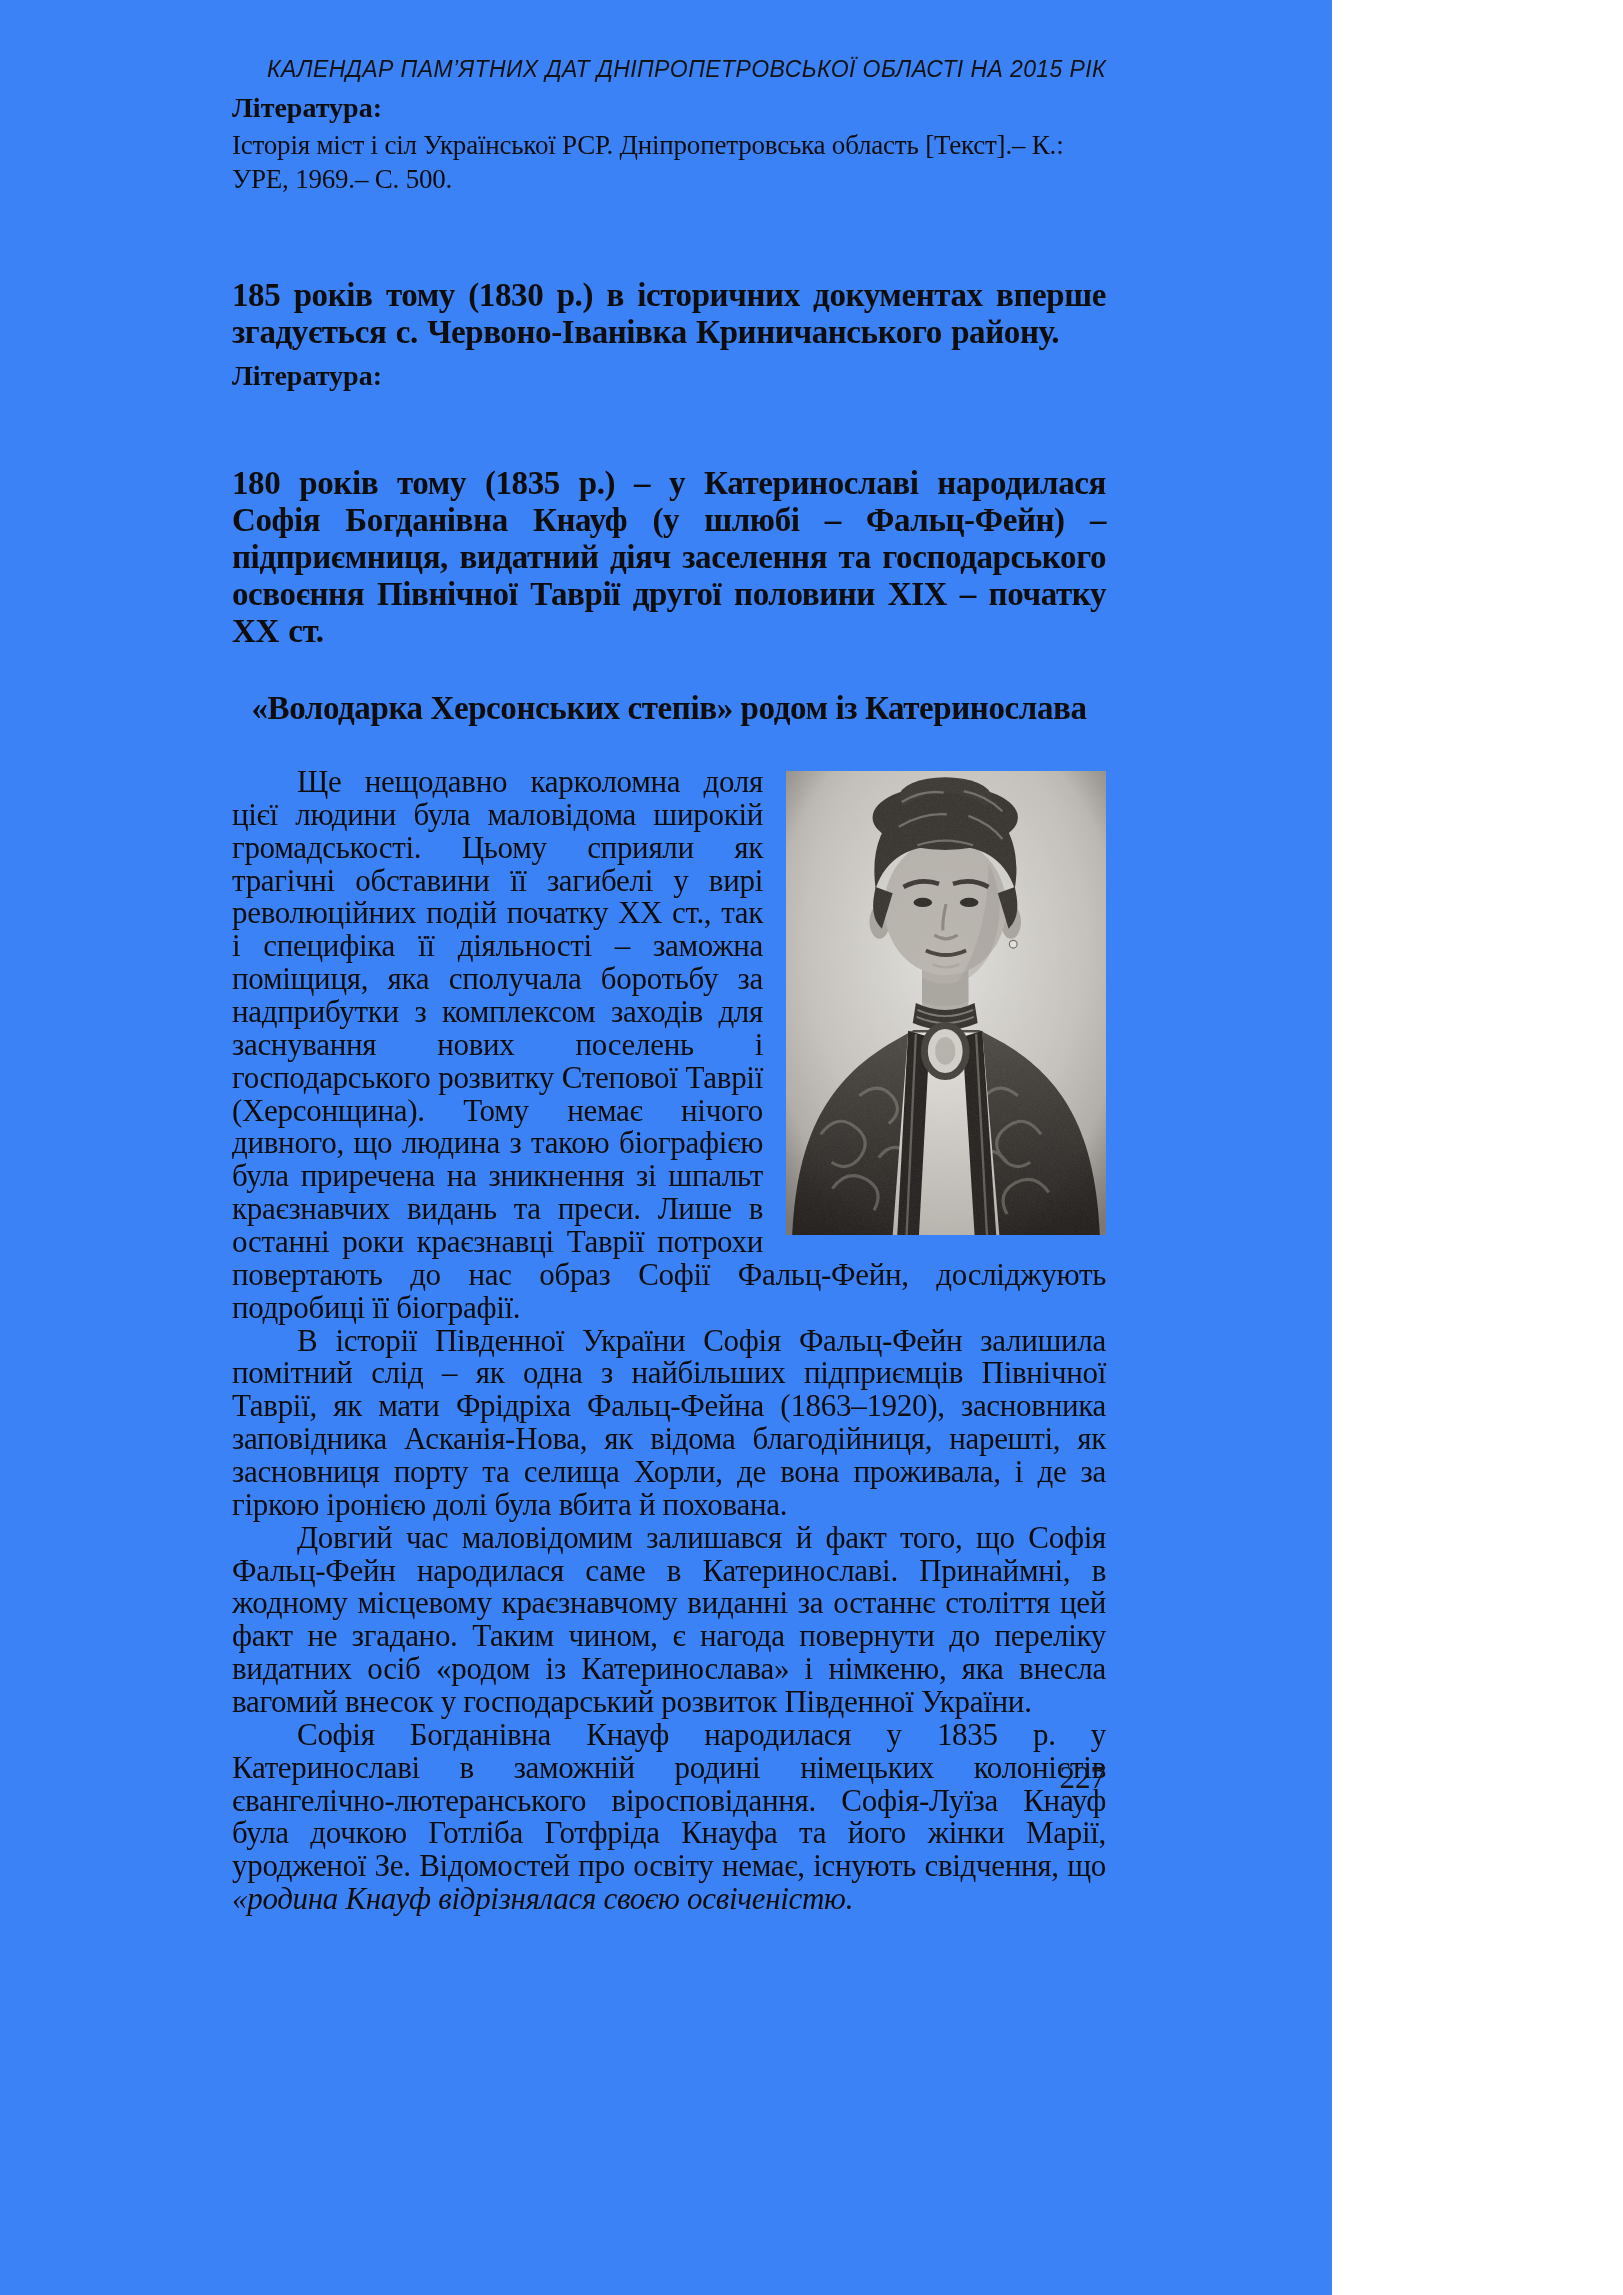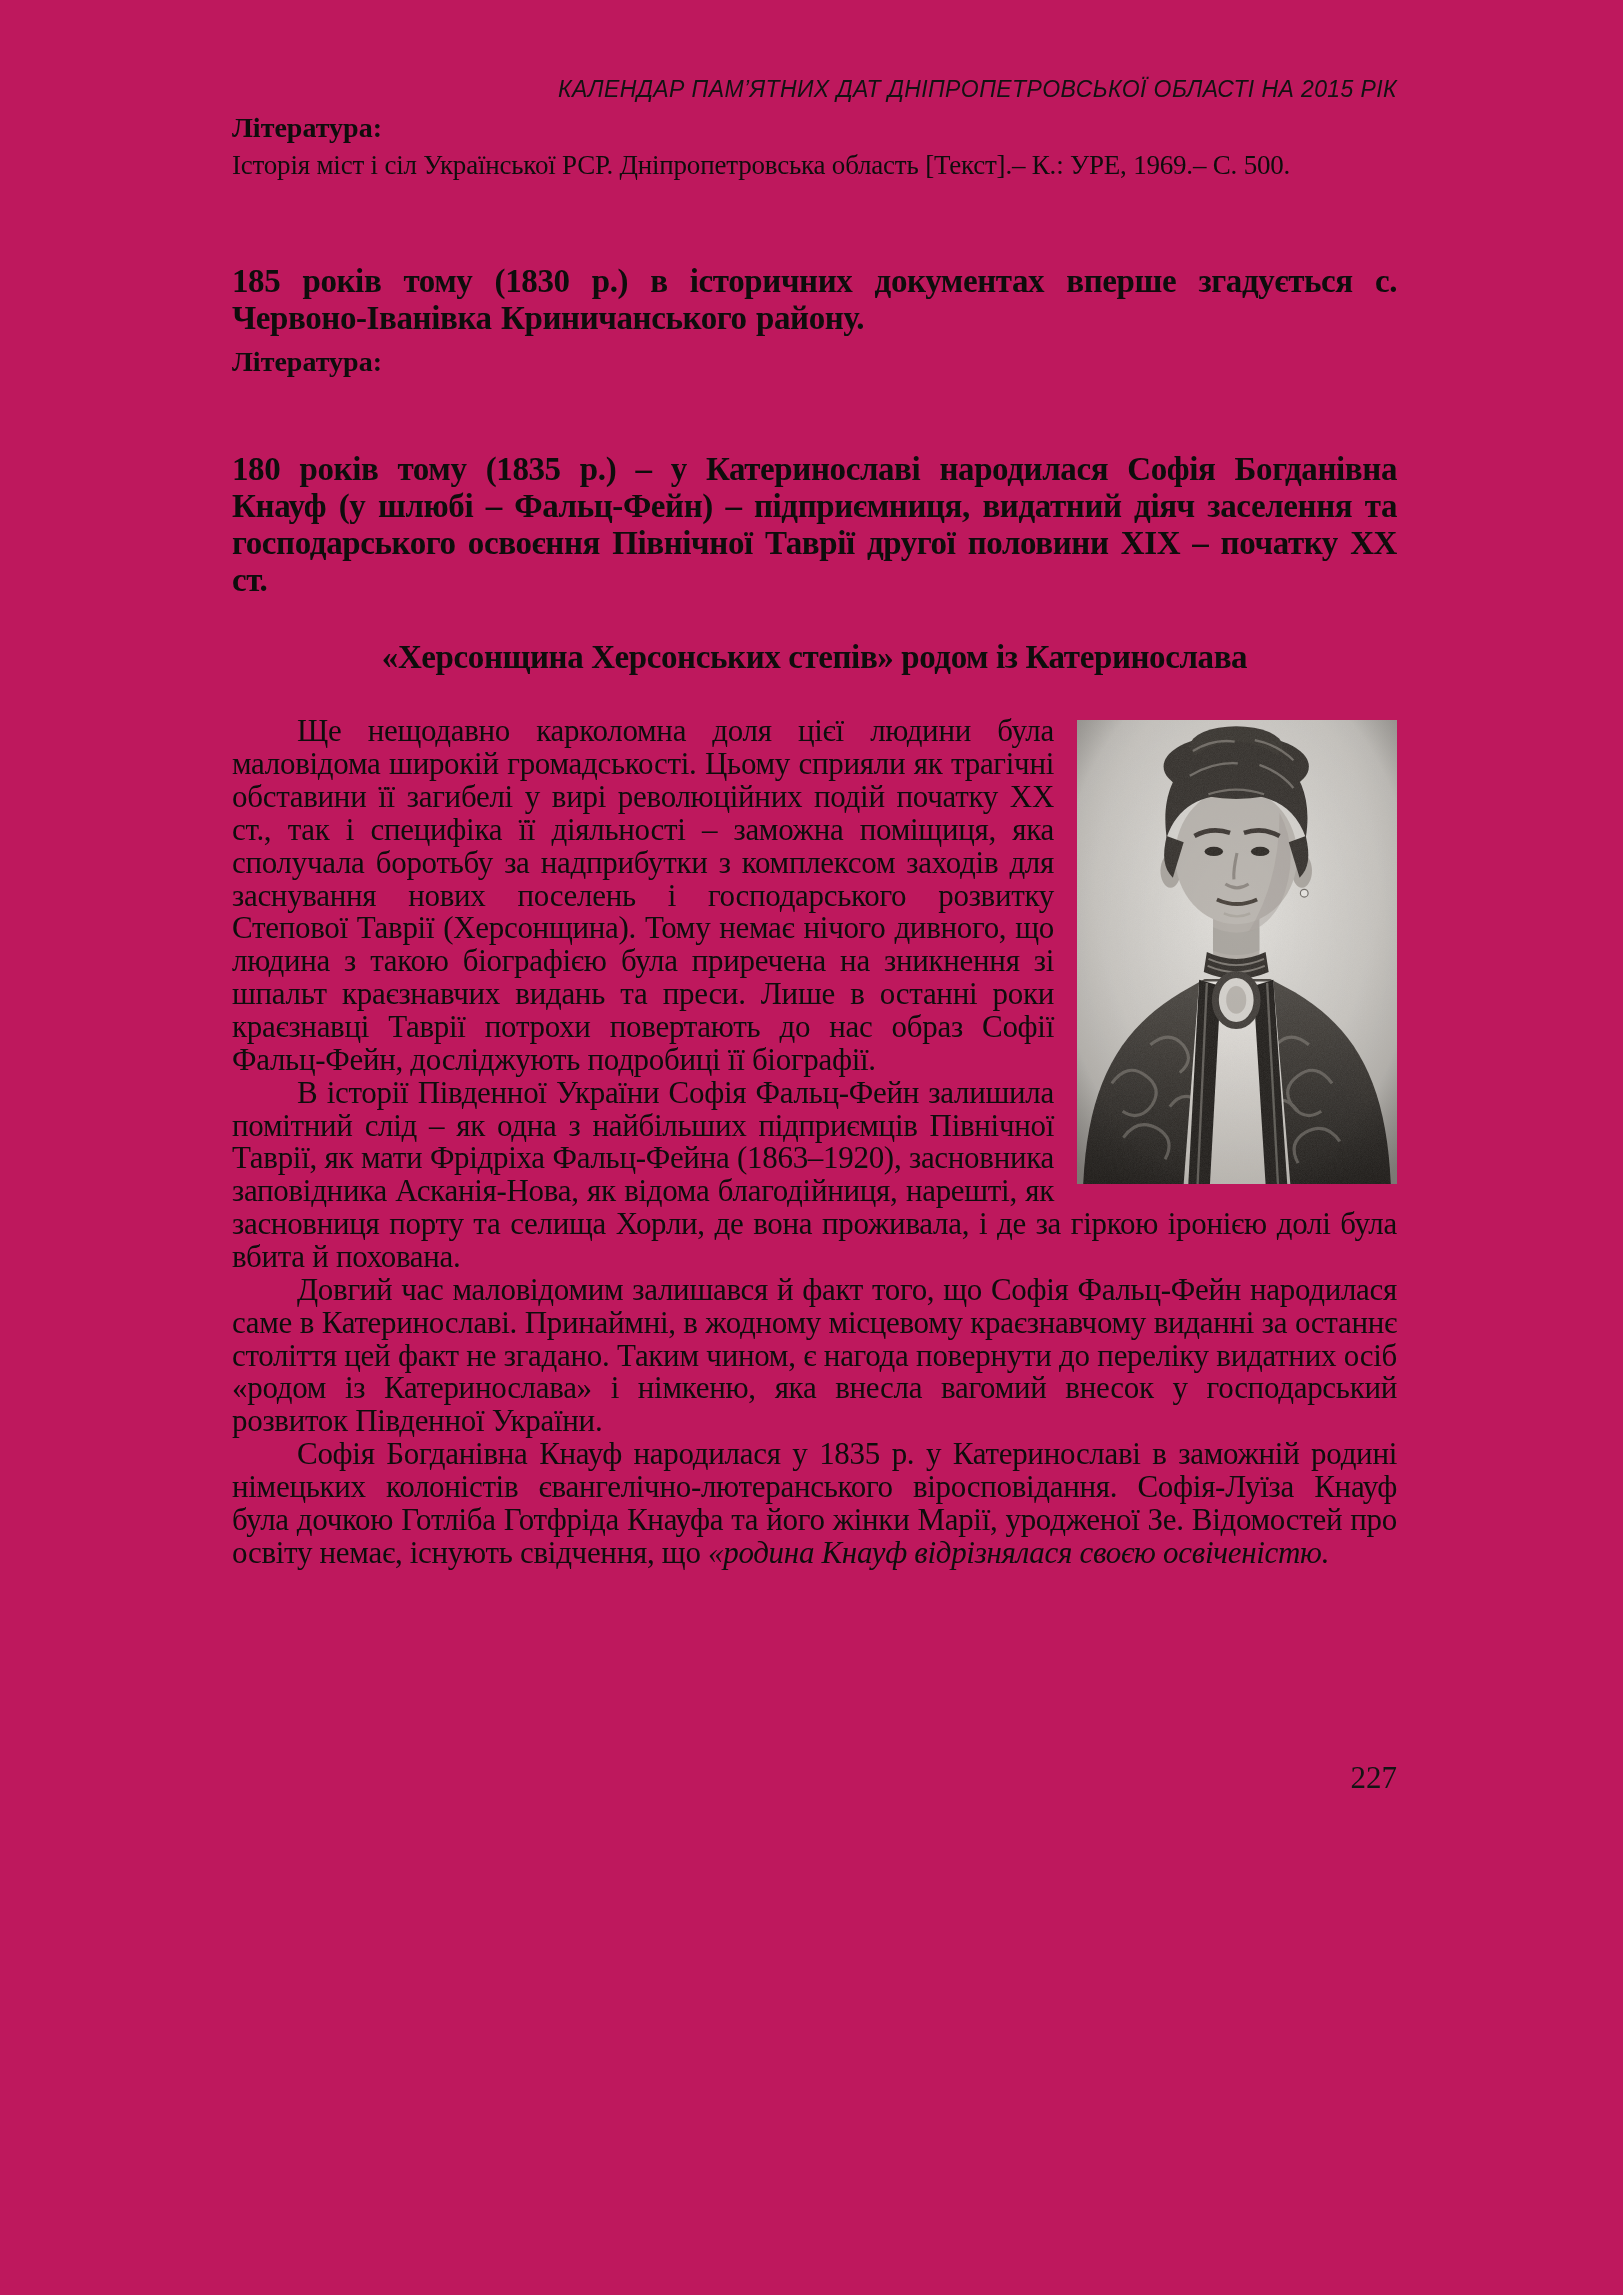--- a/index.html
+++ b/index.html
@@ -1,23 +1,23 @@
 <!DOCTYPE html>
 <html lang="uk" style="font-size:12.4px"><head>
 <meta charset="utf-8">
 <style>
   html, body { margin: 0; padding: 0; background: #ffffff; }
   .page {
     position: relative;
-    width: 1623px;
+    width: 1332px;
     height: 2295px;
-    background: #be185d;
+    background: #3b82f6;
     color: #0e0d0c;
     box-sizing: border-box;
-    padding: 76px 226px 0 232px;
+    padding: 56px 226px 0 232px;
     font-family: "Liberation Serif", "DejaVu Serif", serif;
     overflow: hidden;
   }
   .running-header {
     text-align: right;
     font-family: "Liberation Sans", "DejaVu Sans", sans-serif;
     font-style: italic;
     font-weight: 400;
     font-size: 23px;
     letter-spacing: 0.4px;
@@ -95,21 +95,21 @@
   <section>
     <p class="entry-heading">185 років тому (1830 р.) в історичних документах вперше згадується с. Червоно-Іванівка Криничанського району.</p>
     <p class="lit-label">Література:</p>
   </section>
 
   <section>
     <p class="entry-heading tight">180 років тому (1835 р.) – у Катеринославі народилася Софія Богданівна Кнауф (у шлюбі – Фальц-Фейн) – підприємниця, видатний діяч заселення та господарського освоєння Північної Таврії другої половини XIX – початку XX ст.</p>
   </section>
 
   <article>
-    <h2 class="article-title">«Херсонщина Херсонських степів» родом із Катеринослава</h2>
+    <h2 class="article-title">«Володарка Херсонських степів» родом із Катеринослава</h2>
 
     <div class="article-body">
 
       <div class="photo">
         <svg viewBox="0 0 414 600" preserveAspectRatio="none">
           <defs>
             <radialGradient id="pbg" cx="50%" cy="36%" r="80%">
               <stop offset="0" stop-color="#e6e4e0"></stop>
               <stop offset="0.55" stop-color="#cfccc7"></stop>
               <stop offset="1" stop-color="#a5a29d"></stop>

